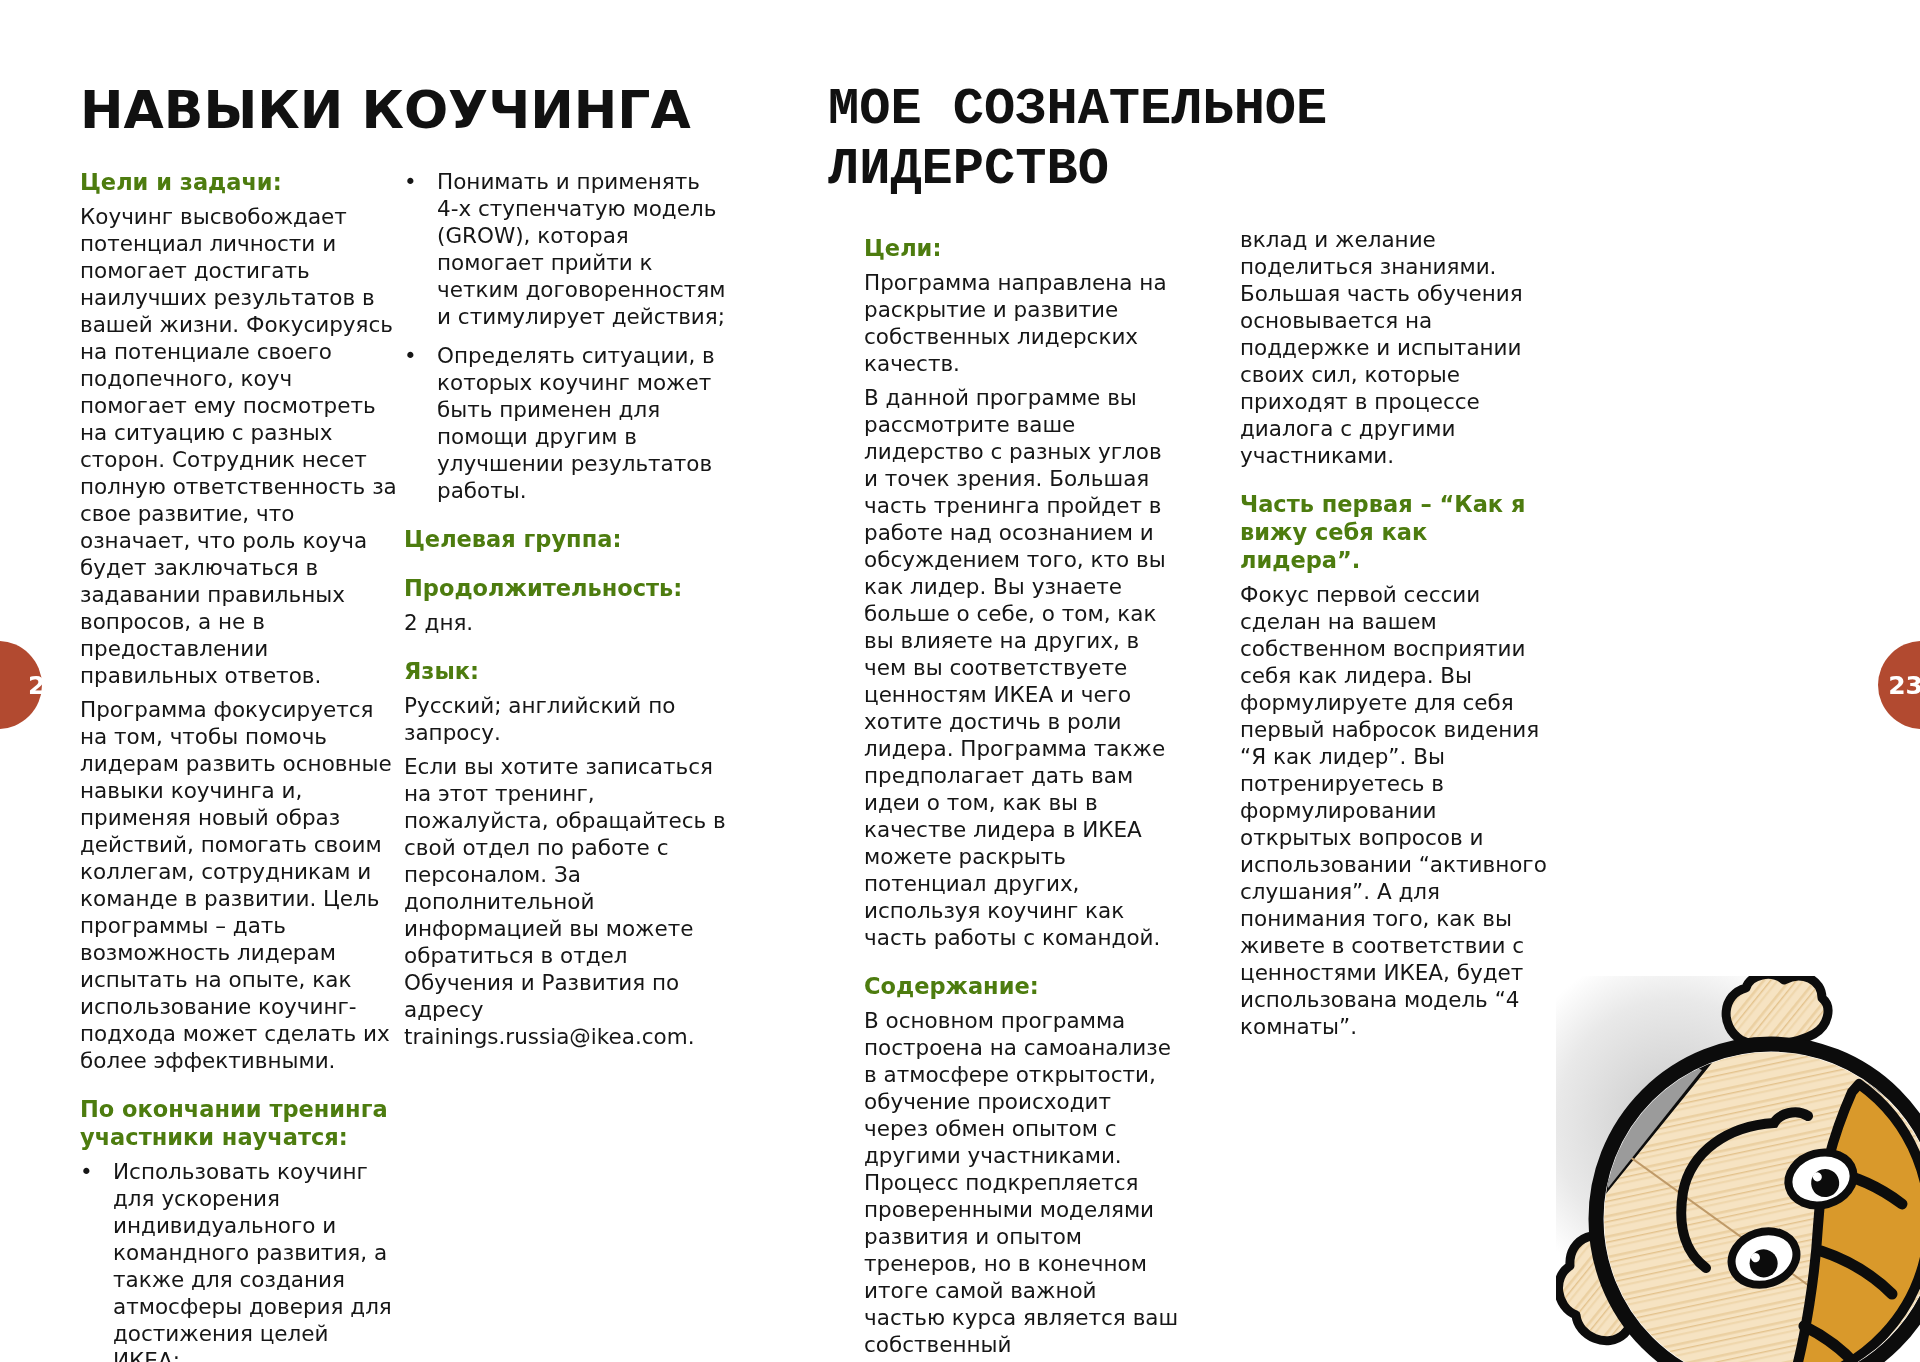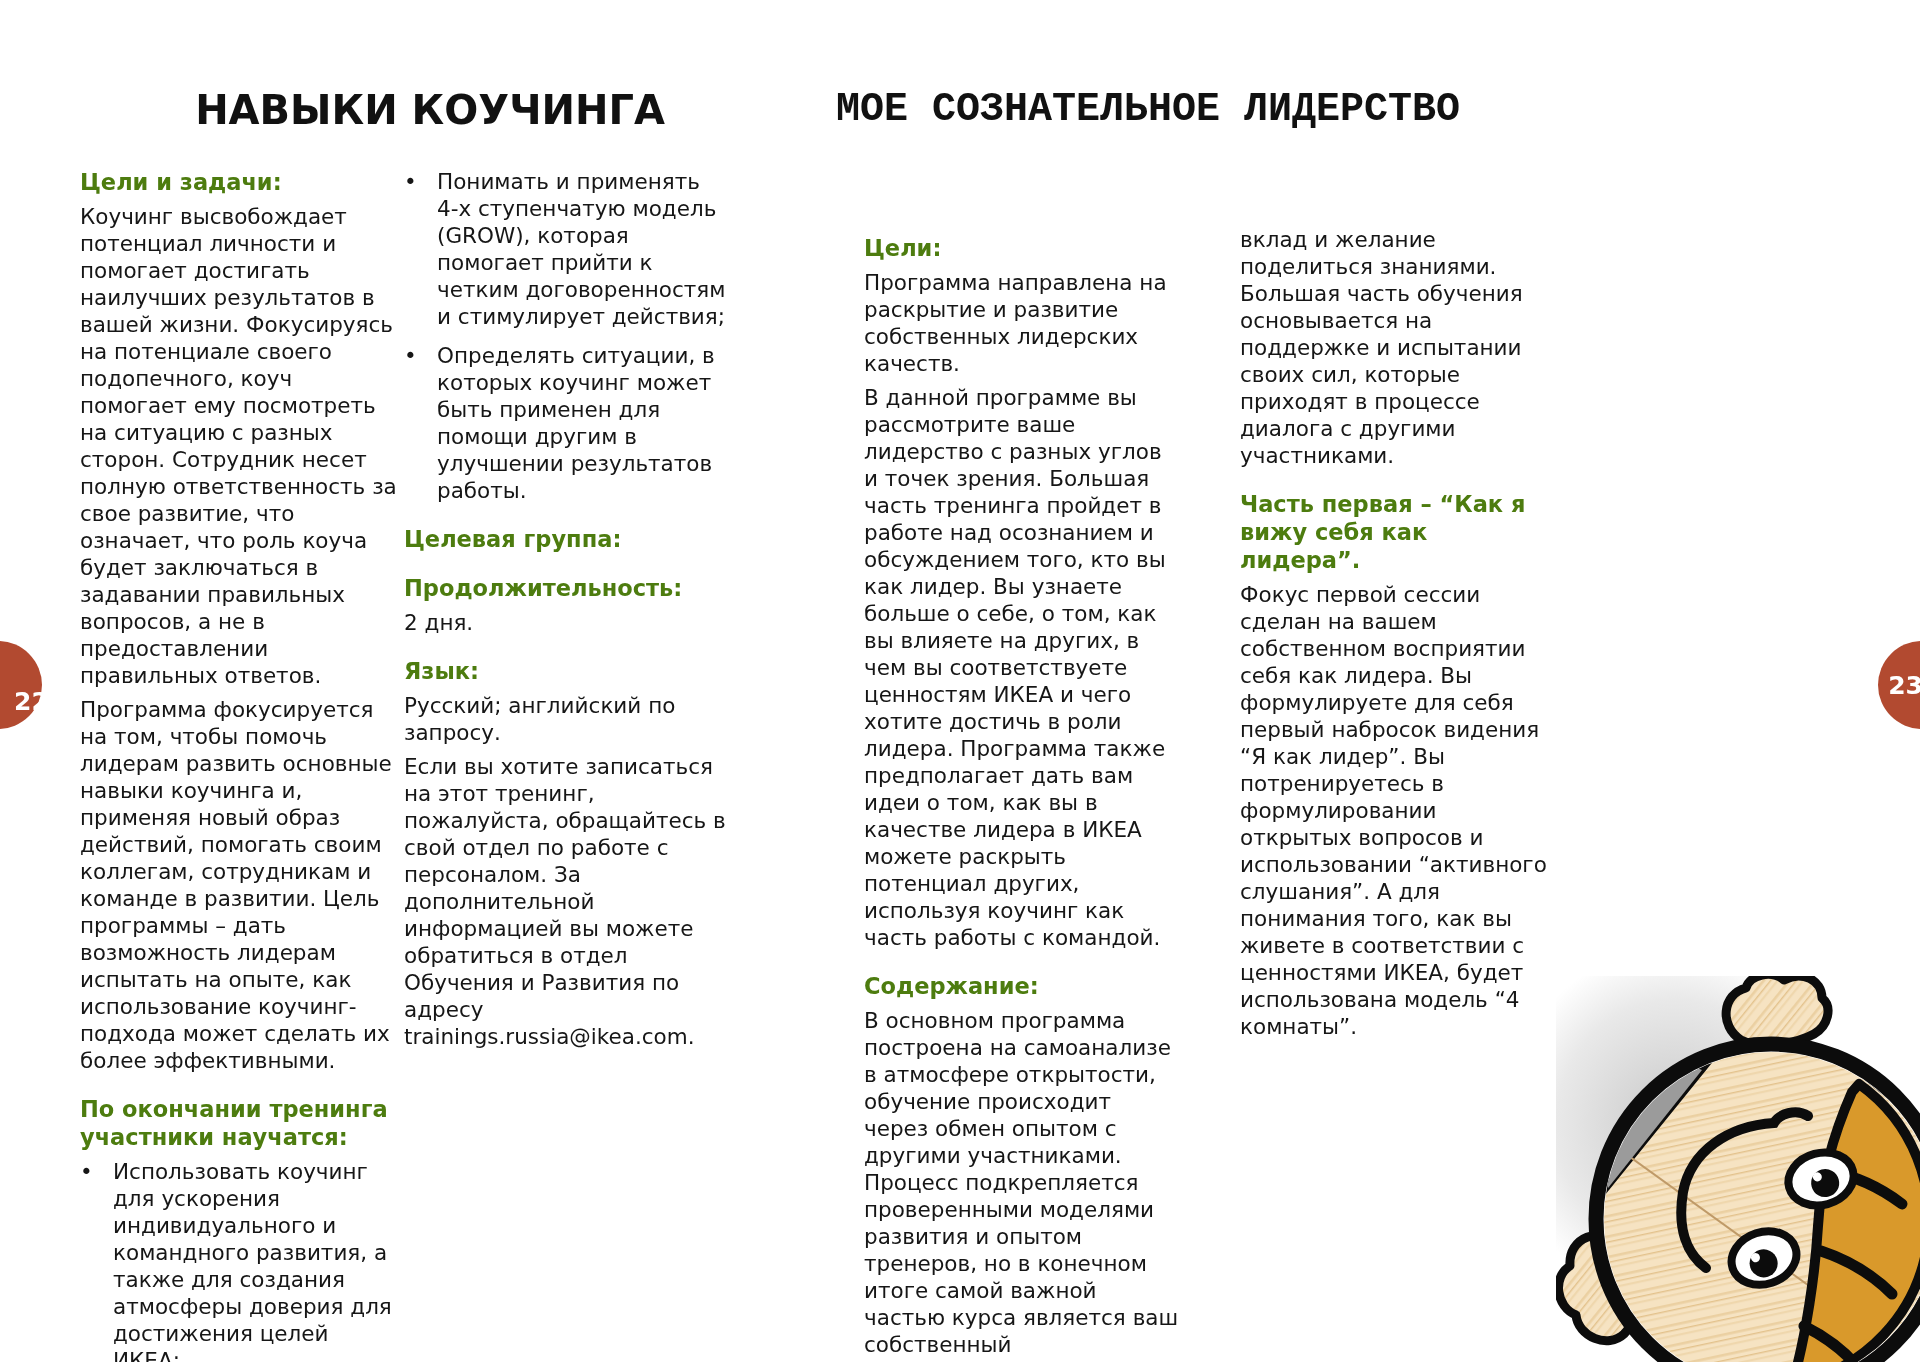--- a/index.html
+++ b/index.html
@@ -2,22 +2,22 @@
 <html><head>
 <meta charset="utf-8">
 <style>
   html,body{margin:0;padding:0;}
   body{
     width:1920px;height:1362px;overflow:hidden;position:relative;
     background:#ffffff;color:#161616;
     font-family:"DejaVu Sans","Liberation Sans",sans-serif;
   }
   .page-title{
-    position:absolute;font-size:40px;font-weight:bold;line-height:60px;
-    letter-spacing:0;color:#111;margin:0;text-align:center;
+    position:absolute;font-size:52px;font-weight:bold;line-height:60px;
+    letter-spacing:0;color:#111;margin:0;
   }
   .title-left{left:80px;top:80px;width:700px;}
   .title-right{left:828px;top:80px;width:640px;font-family:Liberation Mono, monospace;}
   .col{position:absolute;font-size:21.5px;line-height:27px;}
   .col-l1{left:80px;top:168px;width:318px;}
   .col-l2{left:404px;top:168px;width:322px;}
   .col-r1{left:864px;top:226px;width:318px;margin-top:8px;}
   .col-r2{left:1240px;top:226px;width:312px;}
   .col p{margin:0 0 7px 0;}
   .col h2{font-size:22.5px;line-height:28px;font-weight:bold;margin:21px 0 7px 0;color:#4d7c0f;}
@@ -25,21 +25,21 @@
   .bullet{display:flex;margin:0 0 12px 0;}
   .bullet::before{content:"\2022";flex:0 0 33px;width:33px;}
   .bullet-text{flex:1 1 auto;}
   .note{margin-top:27px;}
   .badge{
     position:absolute;top:641px;width:88px;height:88px;border-radius:50%;
     color:#ffffff;font-weight:bold;font-size:25px;line-height:1;
   }
   .badge span{position:absolute;top:50%;transform:translateY(-50%);}
   .badge-left{left:-46px;}
-  .badge-left span{left:60px;margin-top:16px;}
+  .badge-left span{left:74px;}
   .badge-right{left:1878px;}
   .badge-right span{right:43px;}
   .mascot{position:absolute;left:1556px;top:976px;width:420px;height:420px;}
 </style>
 </head>
 <body>
 
 <h1 class="page-title title-left">НАВЫКИ КОУЧИНГА</h1>
 
 <div class="col col-l1">

